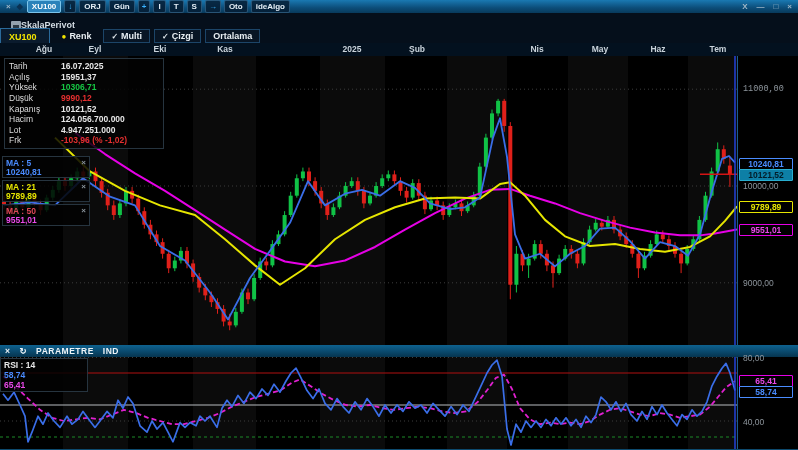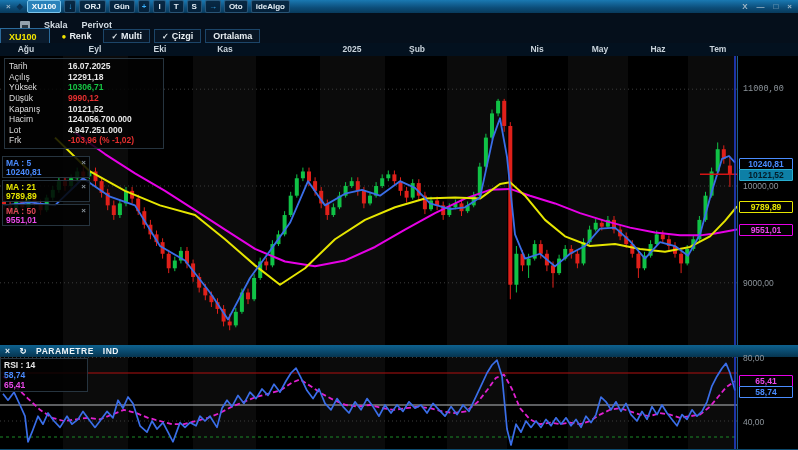--- a/index.html
+++ b/index.html
@@ -10,21 +10,21 @@
     background:linear-gradient(#1a79b2,#0c4d79 60%,#083a5c);display:flex;align-items:center;gap:3px;padding:0 4px;box-sizing:border-box;}
   .tb{font-size:8px;font-weight:bold;color:#e4eef6;line-height:11px;height:11px;padding:0 4px;border-radius:2px;
     background:rgba(5,28,50,.85);border:1px solid rgba(110,180,230,.35);white-space:nowrap;}
   .tb.icon{color:#39b2ff;padding:0 3px;}
   .tb.plain{background:none;border:none;}
   .tb.sym{background:#2a82ba;border-color:#7cc4ea;color:#fff;}
   .tbright{margin-left:auto;display:flex;align-items:center;gap:5px;}
   .wbtn{font-size:8px;font-weight:bold;color:#9fb6c6;background:none;border:none;padding:0 2px;}
   
   .menubar{position:absolute;top:13px;left:0;width:798px;height:25px;background:#050f1b;border-bottom:1px solid #0c3150;
-    display:flex;align-items:center;gap:14px;padding:0 20px;box-sizing:border-box;}
+    display:flex;align-items:center;padding:0 11px;box-sizing:border-box;}
   .mitem{font-size:9px;font-weight:bold;color:#d4dde4;}
   .floppy{width:10px;height:9px;background:#93a1ad;border-radius:1px;position:relative;}
   .floppy:after{content:"";position:absolute;left:2px;bottom:1px;width:6px;height:4px;background:#2a3742;}
   
   .tabbar{position:absolute;top:28px;left:0;width:798px;height:15px;background:#050f1b;display:flex;align-items:stretch;gap:4px;padding:0;box-sizing:border-box;}
   .tab{border:1px solid #2a6a9a;border-bottom:none;background:#0a1b2d;color:#f2e400;font-size:9px;font-weight:bold;
     padding:1px 12px 0 8px;display:flex;align-items:center;}
   .tbtn{border:1px solid #1c4568;background:#081524;color:#e8eef2;font-size:9px;font-weight:bold;padding:0 7px;display:flex;align-items:center;gap:3px;margin-top:1px;}
   .tbtn.noborder{border-color:transparent;background:none;}
   .dot{color:#f2e400;font-size:8px;}
@@ -37,21 +37,21 @@
   .chart-rsi{position:absolute;top:357px;left:0;width:716px;height:92px;background:#000;}
   .axis{position:absolute;top:0;left:737px;width:61px;height:100%;background:#000;border-left:1px solid #1d5d8d;}
   .ytick{position:absolute;left:5px;font-size:8.5px;color:#8d959c;white-space:nowrap;}
   .badge{position:absolute;left:1px;width:52px;height:10px;line-height:10px;text-align:center;font-size:8.5px;font-weight:bold;
     background:#000;border:1px solid;border-radius:1px;white-space:nowrap;}
   svg{position:absolute;top:0;left:0;display:block;}
   
   .infobox{position:absolute;top:2px;left:4px;width:160px;background:rgba(2,2,2,.82);border:1px solid #26343f;padding:2px 4px;box-sizing:border-box;}
   .irow{display:flex;height:10.6px;align-items:center;}
   .ilab{width:52px;font-size:8.5px;font-weight:normal;color:#dcdcdc;}
-  .ival{font-size:8.5px;font-weight:bold;margin-left:7px;}
+  .ival{font-size:8.5px;font-weight:bold;}
   .mabox{position:absolute;left:2px;width:88px;background:rgba(2,2,2,.85);border:1px solid #26343f;padding:1px 3px;box-sizing:border-box;}
   .marow{display:flex;justify-content:space-between;align-items:center;height:9px;}
   .malab,.maval{font-size:8.5px;font-weight:bold;}
   .maclose{color:#8a949c;font-size:8px;font-weight:bold;}
   
   .rsihdr{position:absolute;top:345px;left:0;width:798px;height:12px;background:linear-gradient(#0e6290,#073click 60%,#06344f);
     background:linear-gradient(#0e6290,#06344f);display:flex;align-items:center;gap:9px;padding:0 5px;box-sizing:border-box;}
   .rh{font-size:8.5px;font-weight:bold;color:#eef4f8;letter-spacing:.5px;}
   .rsibox{position:absolute;top:1px;left:0;width:88px;background:rgba(2,2,2,.85);border:1px solid #26343f;padding:1px 3px;box-sizing:border-box;}
   .rsirow{height:10px;font-size:8.5px;font-weight:bold;display:flex;align-items:center;}
@@ -102,21 +102,21 @@
     <span class="tbtn">
       <span class="chk">✓</span>
       <span>Çizgi</span>
     </span>
     <span class="tbtn">
       <span>Ortalama</span>
     </span>
   </div>
 
   <div class="months" id="months">
-      <span class="mlabel" style="left: 26px;">Ağu</span>
+      <span class="mlabel" style="left: 44px;">Ağu</span>
       <span class="mlabel" style="left: 95px;">Eyl</span>
       <span class="mlabel" style="left: 160px;">Eki</span>
       <span class="mlabel" style="left: 225px;">Kas</span>
       <span class="mlabel" style="left: 287px; margin-top: 32px;">Ara</span>
       <span class="mlabel" style="left: 352px;">2025</span>
       <span class="mlabel" style="left: 417px;">Şub</span>
       <span class="mlabel" style="left: 476px; margin-top: 24px;">Mar</span>
       <span class="mlabel" style="left: 537px;">Nis</span>
       <span class="mlabel" style="left: 600px;">May</span>
       <span class="mlabel" style="left: 658px;">Haz</span>
@@ -392,21 +392,21 @@
         <span class="badge" style="top: 168.463px; border-color: rgb(230, 0, 230); background: rgb(0, 0, 0); color: rgb(234, 74, 234);">9551,01</span>
       </div>
 
     <div class="infobox" id="infobox">
         <div class="irow">
           <span class="ilab">Tarih</span>
           <span class="ival" style="color:#e6e6e6">16.07.2025</span>
         </div>
         <div class="irow">
           <span class="ilab">Açılış</span>
-          <span class="ival" style="color:#e6e6e6">12291,18</span>
+          <span class="ival" style="color:#e6e6e6">15951,37</span>
         </div>
         <div class="irow">
           <span class="ilab">Yüksek</span>
           <span class="ival" style="color:#16c844">10306,71</span>
         </div>
         <div class="irow">
           <span class="ilab">Düşük</span>
           <span class="ival" style="color:#e63030">9990,12</span>
         </div>
         <div class="irow">

